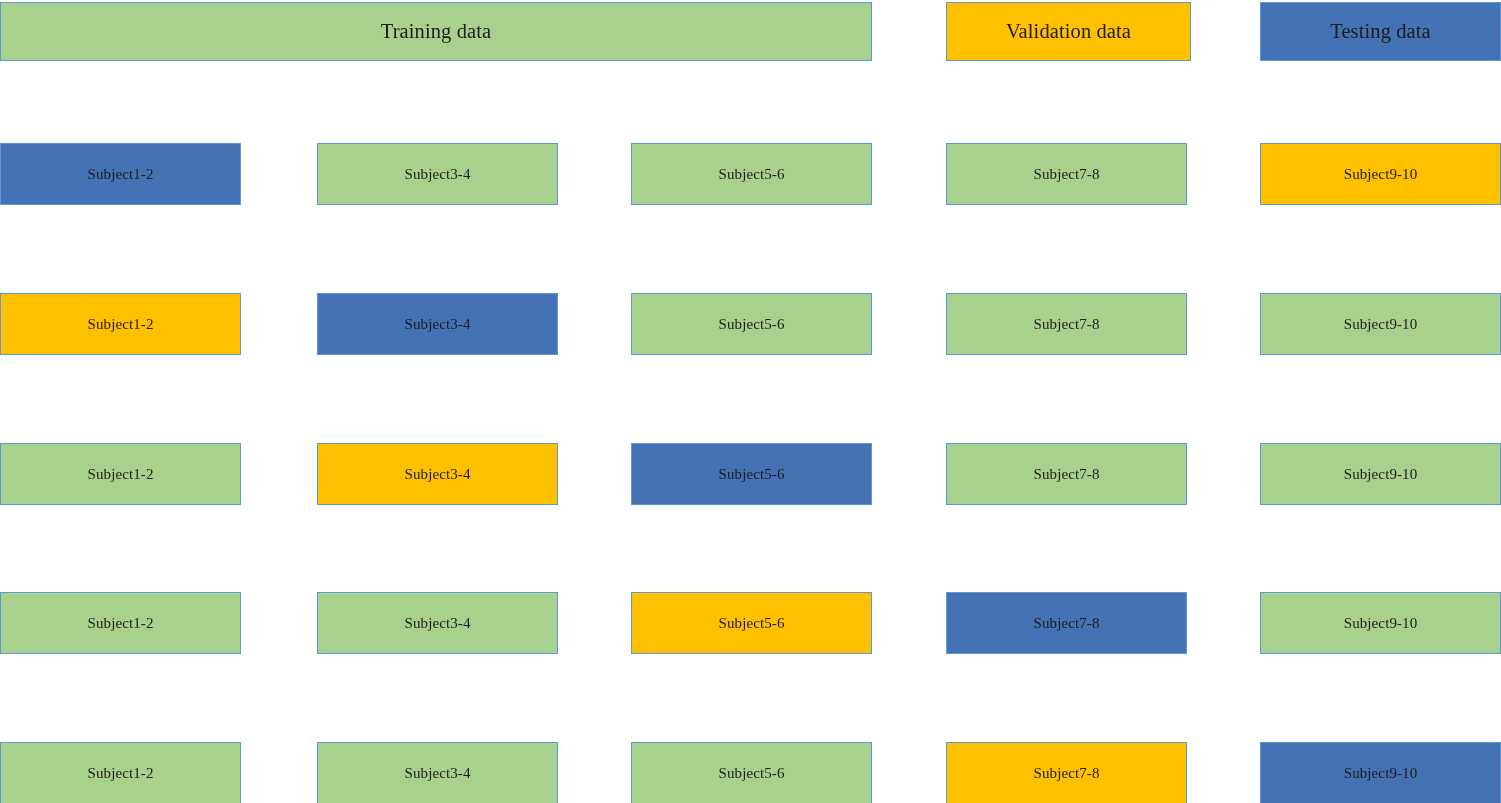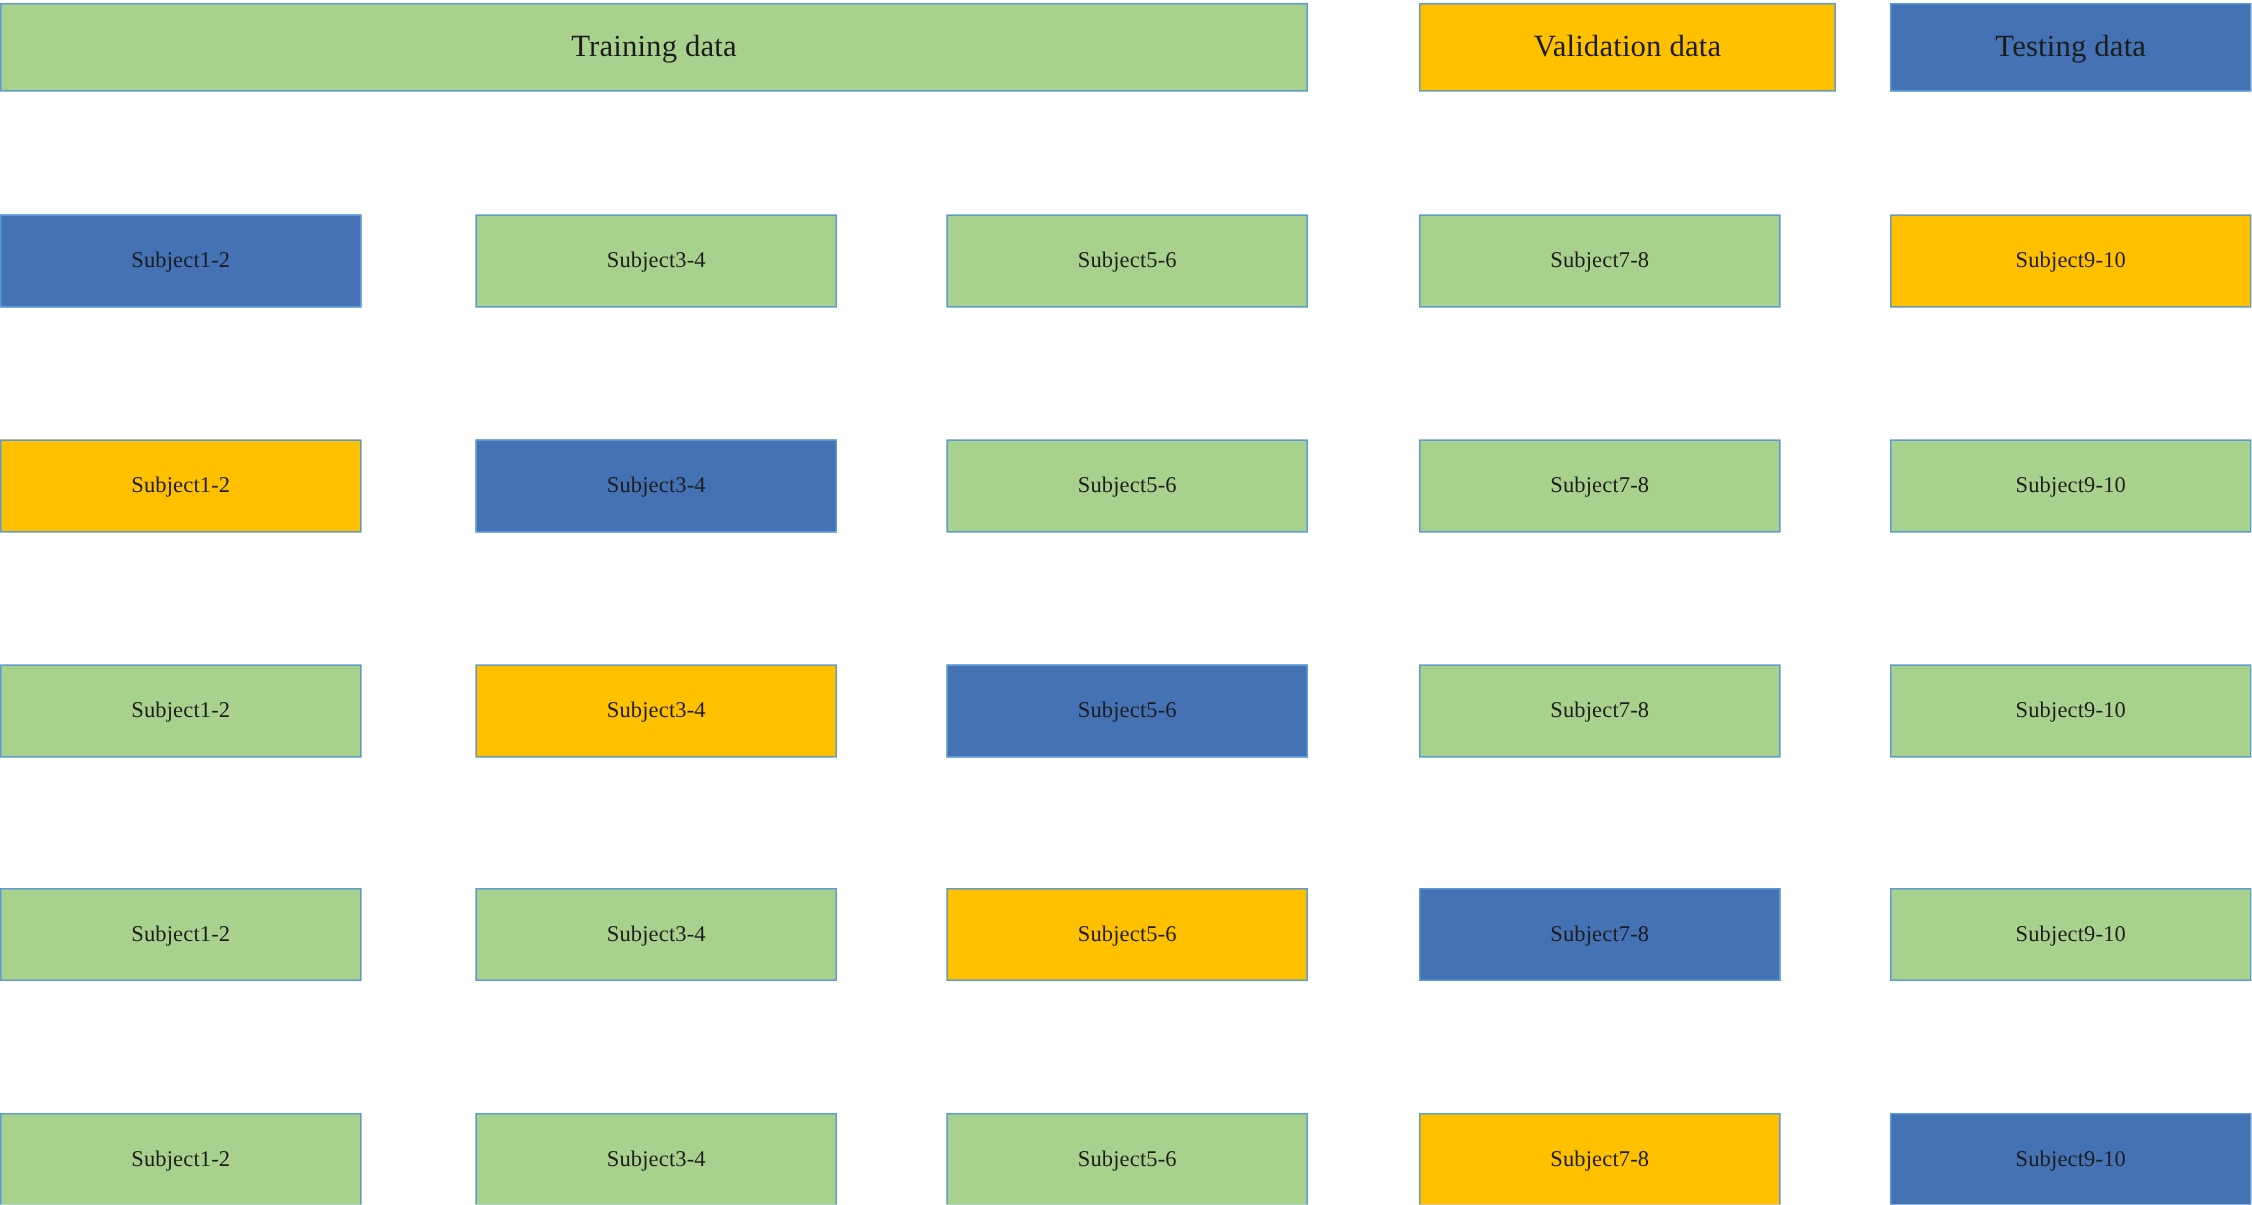--- a/index.html
+++ b/index.html
@@ -48,21 +48,21 @@
   .c-train { background: #A9D18E; }
   .c-val   { background: #FFC000; }
   .c-test  { background: #4472B4; }
 </style>
 </head>
 <body>
 
 <div id="diagram">
   <div id="legend-layer">
       <div class="box legend-box c-train" style="left: 0px; top: 2px; width: 872px; height: 59px;">Training data</div>
-      <div class="box legend-box c-val" style="left: 946px; top: 2px; width: 278px; height: 59px;">Validation data</div>
+      <div class="box legend-box c-val" style="left: 946px; top: 2px; width: 245px; height: 59px;">Validation data</div>
       <div class="box legend-box c-test" style="left: 1260px; top: 2px; width: 241px; height: 59px;">Testing data</div>
     </div>
   <div id="grid-layer">
       <div class="box cell-box c-test" style="left: 0px; top: 143px; width: 241px; height: 62px;">Subject1-2</div>
       <div class="box cell-box c-train" style="left: 317px; top: 143px; width: 241px; height: 62px;">Subject3-4</div>
       <div class="box cell-box c-train" style="left: 631px; top: 143px; width: 241px; height: 62px;">Subject5-6</div>
       <div class="box cell-box c-train" style="left: 946px; top: 143px; width: 241px; height: 62px;">Subject7-8</div>
       <div class="box cell-box c-val" style="left: 1260px; top: 143px; width: 241px; height: 62px;">Subject9-10</div>
       <div class="box cell-box c-val" style="left: 0px; top: 293px; width: 241px; height: 62px;">Subject1-2</div>
       <div class="box cell-box c-test" style="left: 317px; top: 293px; width: 241px; height: 62px;">Subject3-4</div>

